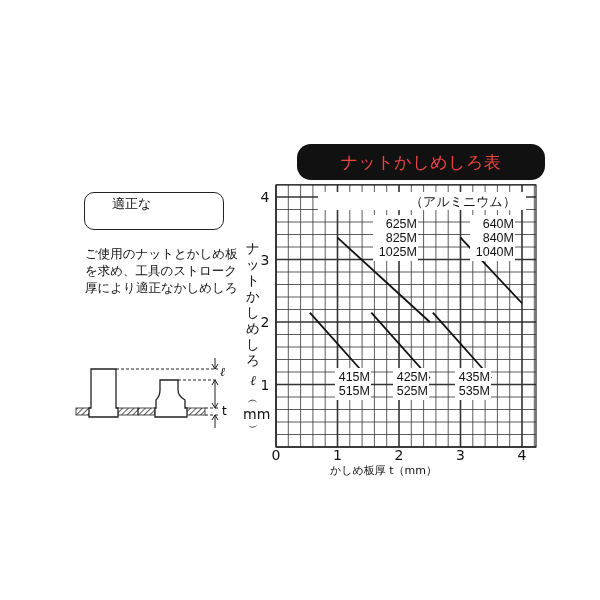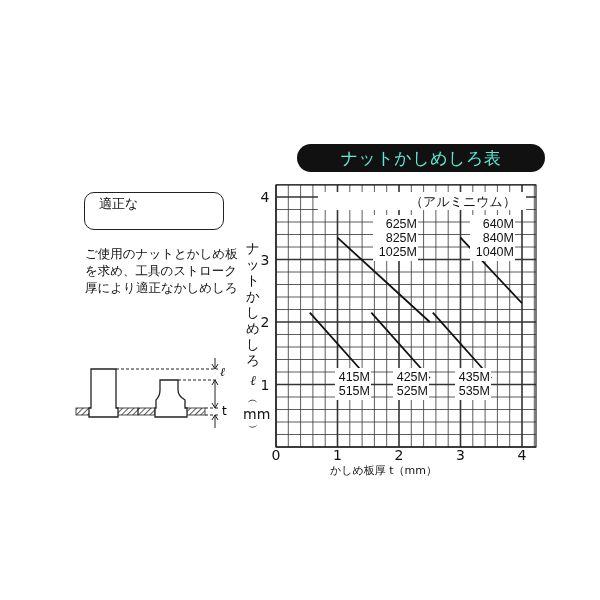--- a/index.html
+++ b/index.html
@@ -1,19 +1,19 @@
 <!DOCTYPE html>
 <html><head>
 <meta charset="utf-8">
 <style>
   html,body{margin:0;padding:0;background:#ffffff;}
   body{width:600px;height:600px;position:relative;overflow:hidden;font-family:"DejaVu Sans","Liberation Sans",sans-serif;color:#111;}
-  .title-pill{position:absolute;left:297px;top:144px;width:248px;height:28px;background:#111;border-radius:14px;color:#5eead4;font-size:17px;display:flex;align-items:center;justify-content:center;letter-spacing:0.5px;}
+  .title-pill{position:absolute;left:297px;top:144px;width:248px;height:36px;background:#111;border-radius:14px;color:#ef4444;font-size:17px;display:flex;align-items:center;justify-content:center;letter-spacing:0.5px;}
   .method-box{position:absolute;left:84px;top:192px;width:140px;height:38px;border:1.5px solid #222;border-radius:10px;font-size:13px;line-height:17px;padding:2px 0 0 14px;box-sizing:border-box;}
-  .method-box div{white-space:nowrap;}
+  .method-box div{white-space:nowrap;margin-left:13px;}
   .desc{position:absolute;left:85px;top:245px;width:170px;font-size:12.5px;line-height:17px;white-space:nowrap;}
   .desc div{height:17px;}
   .diagram{position:absolute;left:60px;top:340px;}
   .ylabel{position:absolute;left:243px;top:240px;width:20px;font-size:13.5px;line-height:16px;text-align:center;}
   .ylabel .vch{display:block;}
   .chart-svg{position:absolute;left:0;top:0;}
   .xlabel{position:absolute;left:330px;top:463px;font-size:11px;white-space:nowrap;}
 </style>
 </head>
 <body>

